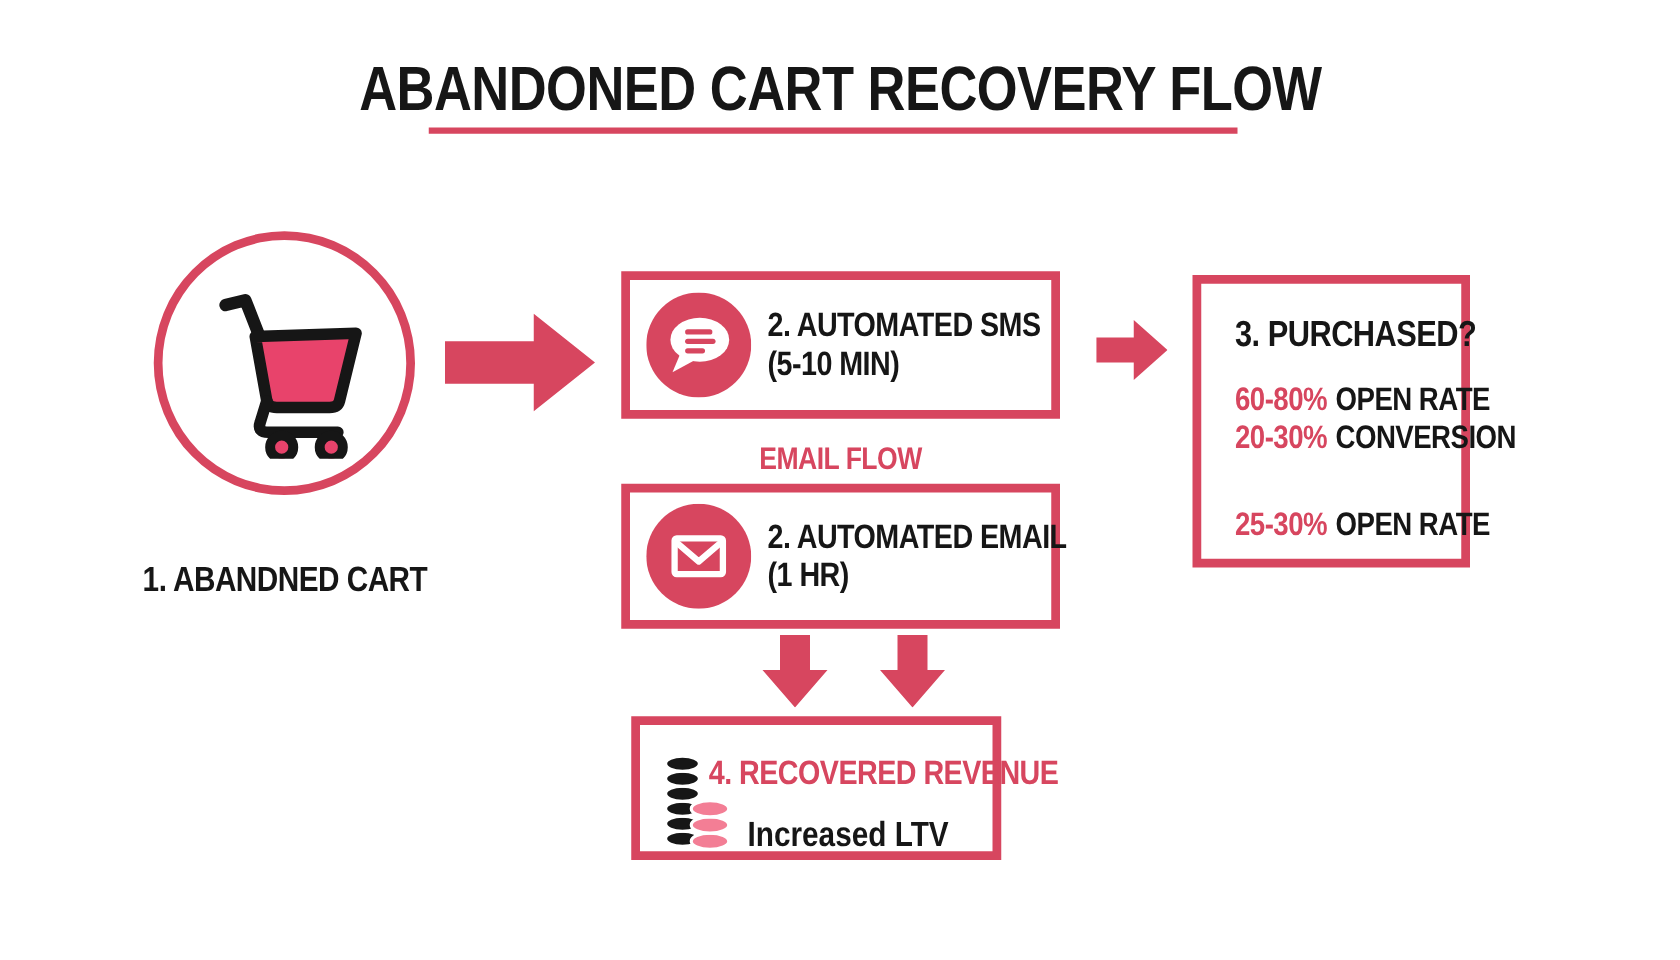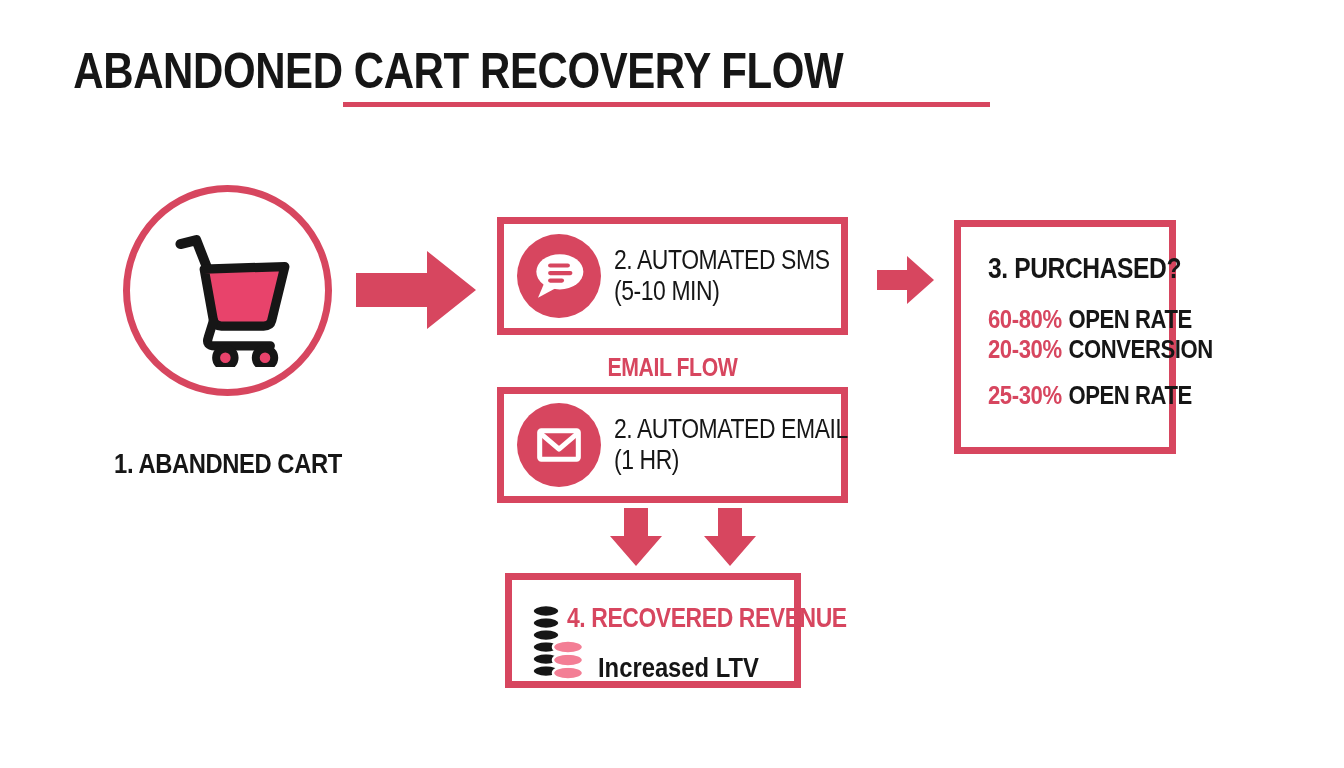--- a/index.html
+++ b/index.html
@@ -13,21 +13,21 @@
   html,body{background:#e9e9e9;}
   #canvas{
     position:relative;width:1344px;height:768px;background:var(--background);
     font-family:"Liberation Sans","DejaVu Sans",sans-serif;color:var(--ink);
     overflow:hidden;margin:0 auto;
   }
   
   .cx{display:inline-block;transform:scaleX(.85);transform-origin:0 50%;white-space:nowrap;letter-spacing:-.5px;}
   .cxc{display:inline-block;transform:scaleX(.85);transform-origin:50% 50%;white-space:nowrap;letter-spacing:-.5px;}
 
-  .title{position:absolute;top:42px;left:0;width:100%;
+  .title{position:absolute;top:42px;left:0;width:100%;text-align:center;
     font-size:50px;font-weight:800;line-height:58px;color:var(--ink);}
   .title .cxc{transform:scaleX(.84);}
   .title-underline{position:absolute;left:343px;top:102px;width:647px;height:5px;background:var(--accent);}
 
   .cart-circle{position:absolute;left:123px;top:185px;width:209px;height:211px;
     border:7px solid var(--accent);border-radius:50%;display:flex;align-items:center;justify-content:center;background:var(--background);}
   .cart-label{position:absolute;left:28px;top:416px;width:400px;text-align:center;
     font-size:28px;font-weight:800;color:var(--ink);margin-top:32px;}
 
   .arrow{position:absolute;}
@@ -39,27 +39,27 @@
 
   .flow-label{position:absolute;width:351px;text-align:center;font-size:25px;font-weight:800;color:var(--accent);}
   .sms-label{left:497px;top:183px;}
   .email-label{left:497px;top:353px;}
 
   .step-box{position:absolute;left:497px;width:351px;border:7px solid var(--accent);
     background:var(--background);display:flex;align-items:center;padding-left:13px;}
   .sms-box{top:217px;height:118px;}
   .email-box{top:387px;height:116px;}
   .step-icon{flex:0 0 auto;width:84px;height:84px;}
-  .step-text{margin-left:13px;font-size:27px;font-weight:400;line-height:31px;color:var(--ink);}
+  .step-text{margin-left:13px;font-size:27px;font-weight:700;line-height:31px;color:var(--ink);}
 
   .purchased-box{position:absolute;left:954px;top:220px;width:222px;height:234px;
     border:7px solid var(--accent);background:var(--background);padding:25px 0 0 27px;}
   .p-title{font-size:29px;font-weight:800;color:var(--ink);margin-bottom:19px;}
   .p-row{font-size:26px;font-weight:800;line-height:30px;}
-  .p-group2{margin-top:16px;}
+  .p-group2{margin-top:40px;}
   .p-row .val{color:var(--accent);}
   .p-row .lab{color:var(--ink);margin-left:8px;}
 
   .revenue-box{position:absolute;left:505px;top:573px;width:296px;height:115px;
     border:7px solid var(--accent);background:var(--background);padding-left:16px;}
   .coins{position:absolute;left:19px;top:21px;}
   .rev-text{position:absolute;left:55px;top:22px;}
   .rev-line1{font-size:27px;font-weight:800;color:var(--accent);line-height:32px;}
   .rev-line2{font-size:28px;font-weight:700;color:var(--ink);margin-left:31px;margin-top:18px;letter-spacing:-.5px;}
   .rev-line2 .cx{letter-spacing:0;}

